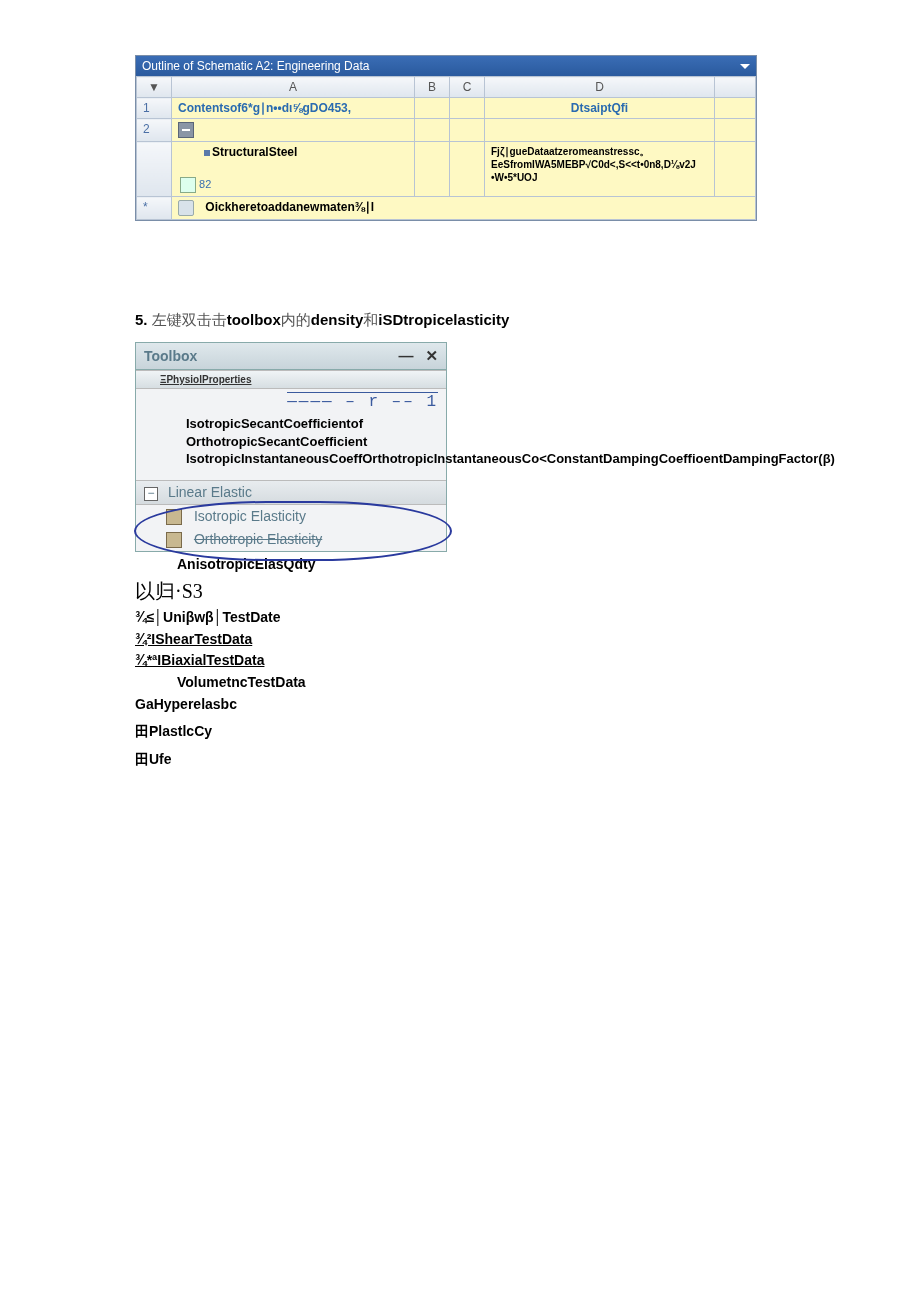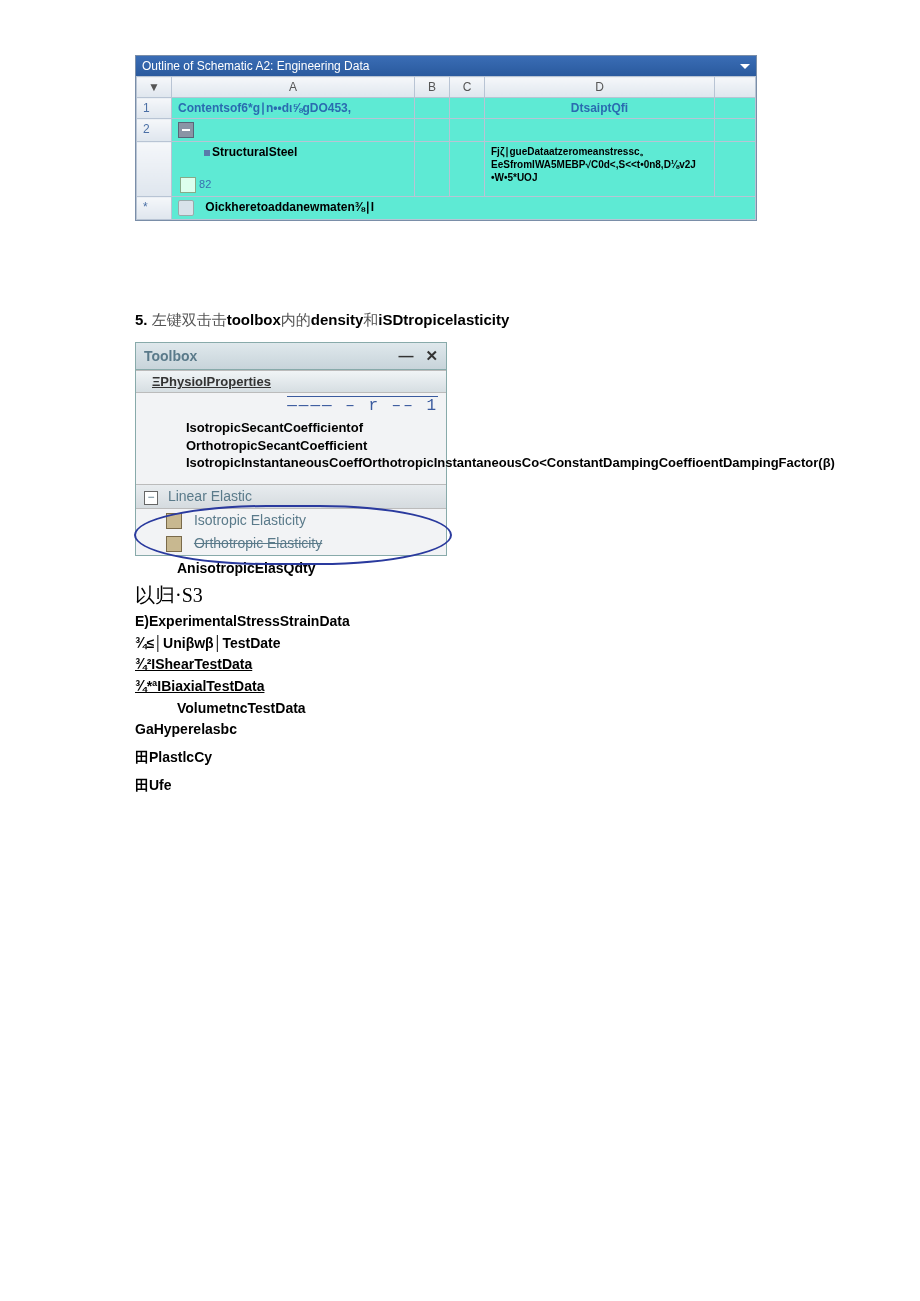--- a/index.html
+++ b/index.html
@@ -10,21 +10,21 @@
     font-size: 12px;
     color: #000;
     width: 920px;
   }
   .page {
     padding: 55px 135px 40px 135px;
   }
   .outline-panel {
     width: 620px;
     border: 1px solid #7a8ea8;
-    background: #5eead4;
+    background: #fef9c3;
     font-size: 12px;
   }
   .outline-title {
     background: linear-gradient(#3a6db5, #2a5a9e);
     color: #fff;
     font-size: 12px;
     padding: 3px 6px;
     display: flex;
     justify-content: space-between;
     align-items: center;
@@ -87,23 +87,23 @@
     padding: 4px 8px;
     display:flex;justify-content:space-between;align-items:center;
     font-size:14px;
     border-bottom:1px solid #8aa;
   }
   .tb-ctrls span{margin-left:8px;color:#333;font-weight:bold;font-size:15px;}
   .section-header {
     background: linear-gradient(#f0f4f6,#d6dee2);
     border-top:1px solid #bbb;
     border-bottom:1px solid #bbb;
-    padding:3px 16px;
+    padding:3px 24px;
     font-weight:bold;
-    font-size:13px;
+    font-size:10px;
     color:#333;
   }
   .phys-underline{text-decoration:underline;}
   .pline {
     text-align:right;
     padding:4px 8px 0 0;
     color:#3a5a9e;
     font-family:"Courier New",monospace;
     font-size:16px;
     letter-spacing:2px;
@@ -246,21 +246,20 @@
           <span class="t">Orthotropic Elasticity</span>
         </div>
         <div class="circle-annot"></div>
       </div>
     </div>
   </div>
 
   <div class="below-toolbox">
     <div class="indent">AnisotropicElasQdty</div>
     <div class="cjk">以归·S3</div>
-    <div>E)ExperimentalStressStrainData</div>
     <div>¾≤│Uniβwβ│TestDate</div>
     <div class="u">¾²IShearTestData</div>
     <div class="u">¾*ªIBiaxialTestData</div>
     <div class="indent">VolumetncTestData</div>
     <div>GaHyperelasbc</div>
     <div style="margin-top:6px"><span class="plus">田PlastlcCy</span></div>
     <div style="margin-top:6px"><span class="plus">田Ufe</span></div>
   </div>
 
 </div>

